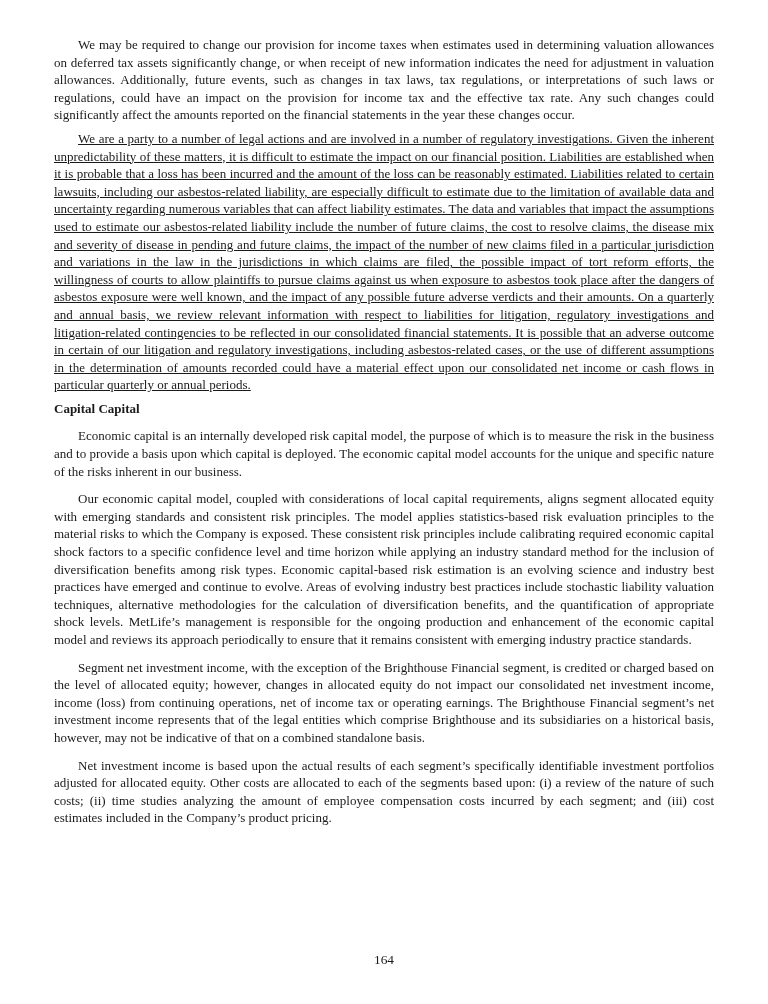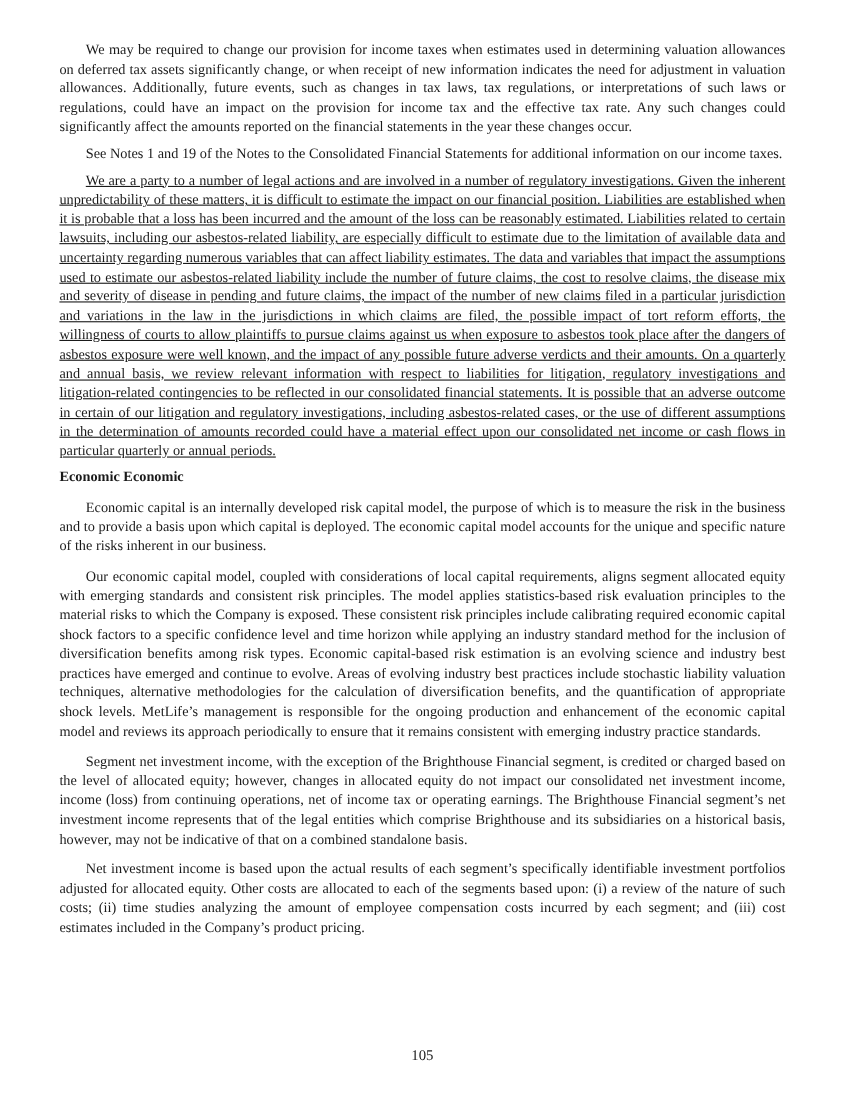--- a/index.html
+++ b/index.html
@@ -29,22 +29,21 @@
     font-family: "Liberation Serif", serif;
     font-size: 13.4px;
     color: #1a1a1a;
   }
 </style>
 </head>
 <body>
 
 <div class="page">
   <p>We may be required to change our provision for income taxes when estimates used in determining valuation allowances on deferred tax assets significantly change, or when receipt of new information indicates the need for adjustment in valuation allowances. Additionally, future events, such as changes in tax laws, tax regulations, or interpretations of such laws or regulations, could have an impact on the provision for income tax and the effective tax rate. Any such changes could significantly affect the amounts reported on the financial statements in the year these changes occur.</p>
-  <p class="gap-s">See Notes 1 and 19 of the Notes to the Consolidated Financial Statements for additional information on our income taxes.</p>
   <p class="after-head">We are a party to a number of legal actions and are involved in a number of regulatory investigations. Given the inherent unpredictability of these matters, it is difficult to estimate the impact on our financial position. Liabilities are established when it is probable that a loss has been incurred and the amount of the loss can be reasonably estimated. Liabilities related to certain lawsuits, including our asbestos-related liability, are especially difficult to estimate due to the limitation of available data and uncertainty regarding numerous variables that can affect liability estimates. The data and variables that impact the assumptions used to estimate our asbestos-related liability include the number of future claims, the cost to resolve claims, the disease mix and severity of disease in pending and future claims, the impact of the number of new claims filed in a particular jurisdiction and variations in the law in the jurisdictions in which claims are filed, the possible impact of tort reform efforts, the willingness of courts to allow plaintiffs to pursue claims against us when exposure to asbestos took place after the dangers of asbestos exposure were well known, and the impact of any possible future adverse verdicts and their amounts. On a quarterly and annual basis, we review relevant information with respect to liabilities for litigation, regulatory investigations and litigation-related contingencies to be reflected in our consolidated financial statements. It is possible that an adverse outcome in certain of our litigation and regulatory investigations, including asbestos-related cases, or the use of different assumptions in the determination of amounts recorded could have a material effect upon our consolidated net income or cash flows in particular quarterly or annual periods.</p>
-  <p class="head-b">Economic Economic</p>
+  <p class="head-b">Capital Capital</p>
   <p class="gap-m">Economic capital is an internally developed risk capital model, the purpose of which is to measure the risk in the business and to provide a basis upon which capital is deployed. The economic capital model accounts for the unique and specific nature of the risks inherent in our business.</p>
   <p class="gap-m">Our economic capital model, coupled with considerations of local capital requirements, aligns segment allocated equity with emerging standards and consistent risk principles. The model applies statistics-based risk evaluation principles to the material risks to which the Company is exposed. These consistent risk principles include calibrating required economic capital shock factors to a specific confidence level and time horizon while applying an industry standard method for the inclusion of diversification benefits among risk types. Economic capital-based risk estimation is an evolving science and industry best practices have emerged and continue to evolve. Areas of evolving industry best practices include stochastic liability valuation techniques, alternative methodologies for the calculation of diversification benefits, and the quantification of appropriate shock levels. MetLife’s management is responsible for the ongoing production and enhancement of the economic capital model and reviews its approach periodically to ensure that it remains consistent with emerging industry practice standards.</p>
   <p class="gap-m">Segment net investment income, with the exception of the Brighthouse Financial segment, is credited or charged based on the level of allocated equity; however, changes in allocated equity do not impact our consolidated net investment income, income (loss) from continuing operations, net of income tax or operating earnings. The Brighthouse Financial segment’s net investment income represents that of the legal entities which comprise Brighthouse and its subsidiaries on a historical basis, however, may not be indicative of that on a combined standalone basis.</p>
   <p class="gap-m">Net investment income is based upon the actual results of each segment’s specifically identifiable investment portfolios adjusted for allocated equity. Other costs are allocated to each of the segments based upon: (i) a review of the nature of such costs; (ii) time studies analyzing the amount of employee compensation costs incurred by each segment; and (iii) cost estimates included in the Company’s product pricing.</p>
 </div>
 
-<div class="pageno">105</div>
+<div class="pageno">164</div>
 
 </body></html>

